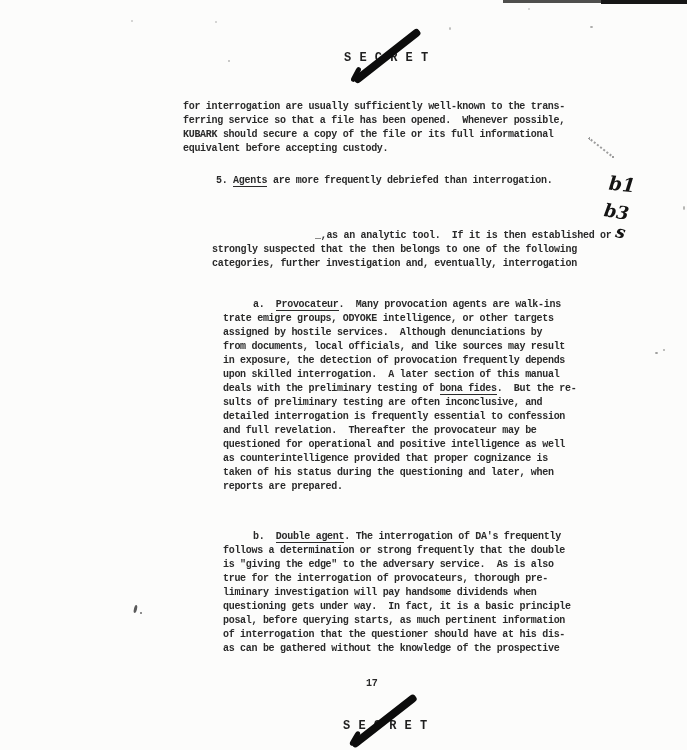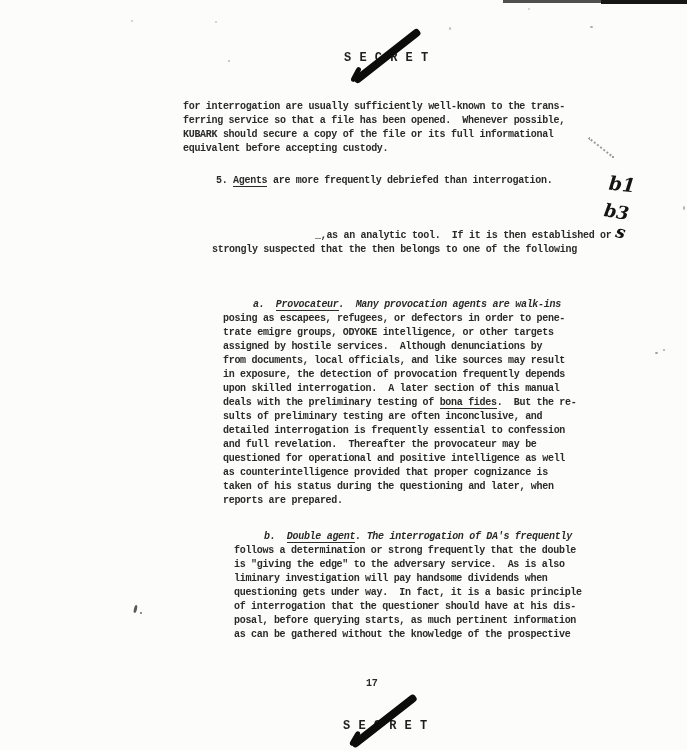--- a/index.html
+++ b/index.html
@@ -15,21 +15,21 @@
   .doc{
     font-family:"Liberation Mono", monospace;
     font-weight:bold;
     font-size:10px;
     letter-spacing:-0.3px;
     color:#2a2a2a;
   }
   .tline{height:14px;line-height:14px;white-space:pre;}
   .u{border-bottom:1px solid #2a2a2a;padding-bottom:0px;}
   .para2 .tline:first-child{padding-left:103px;}
-  .suba .tline:first-child{padding-left:30px;font-style:italic;}
+  .suba .tline:first-child{padding-left:30px;}
   .stamp{
     font-family:"Liberation Mono", monospace;
     font-weight:bold;
     font-size:12px;
     letter-spacing:0.5px;
     color:#1f1f1f;
     white-space:pre;
   }
   .marker-stroke{
     background:#0c0c0c;
@@ -70,48 +70,49 @@
       <div class="tline"><span>equivalent before accepting custody.</span></div>
     </div>
 
   <div class="abs doc" style="left:216px;top:174px;">
       <div class="tline"><span>5. </span><span class="u">Agents</span><span> are more frequently debriefed than interrogation.</span></div>
     </div>
 
   <div class="abs doc para2" style="left:176px;top:229px;margin-left:36px;">
       <div class="tline"><span>_,as an analytic tool.  If it is then established or</span></div>
       <div class="tline"><span>strongly suspected that the then belongs to one of the following</span></div>
+      <div class="tline"><span>categories, further investigation and, eventually, interrogation</span></div>
     </div>
 
   <div class="abs doc suba" style="left:223px;top:298px;">
       <div class="tline"><span>a.  </span><span class="u">Provocateur</span><span>.  Many provocation agents are walk-ins</span></div>
-      <div class="tline"><span>posing as escapees, refugees, or defectors in order to pene-</span></div>
       <div class="tline"><span>trate emigre groups, ODYOKE intelligence, or other targets</span></div>
       <div class="tline"><span>assigned by hostile services.  Although denunciations by</span></div>
       <div class="tline"><span>from documents, local officials, and like sources may result</span></div>
       <div class="tline"><span>in exposure, the detection of provocation frequently depends</span></div>
       <div class="tline"><span>upon skilled interrogation.  A later section of this manual</span></div>
       <div class="tline"><span>deals with the preliminary testing of </span><span class="u">bona fides</span><span>.  But the re-</span></div>
       <div class="tline"><span>sults of preliminary testing are often inconclusive, and</span></div>
       <div class="tline"><span>detailed interrogation is frequently essential to confession</span></div>
       <div class="tline"><span>and full revelation.  Thereafter the provocateur may be</span></div>
       <div class="tline"><span>questioned for operational and positive intelligence as well</span></div>
       <div class="tline"><span>as counterintelligence provided that proper cognizance is</span></div>
       <div class="tline"><span>taken of his status during the questioning and later, when</span></div>
       <div class="tline"><span>reports are prepared.</span></div>
     </div>
 
-  <div class="abs doc suba" style="left:223px;top:530px;margin-left:11px;">
+  <div class="abs doc suba" style="left:223px;top:530px;">
       <div class="tline"><span>b.  </span><span class="u">Double agent</span><span>. The interrogation of DA's frequently</span></div>
       <div class="tline"><span>follows a determination or strong frequently that the double</span></div>
       <div class="tline"><span>is "giving the edge" to the adversary service.  As is also</span></div>
+      <div class="tline"><span>true for the interrogation of provocateurs, thorough pre-</span></div>
       <div class="tline"><span>liminary investigation will pay handsome dividends when</span></div>
       <div class="tline"><span>questioning gets under way.  In fact, it is a basic principle</span></div>
+      <div class="tline"><span>posal, before querying starts, as much pertinent information</span></div>
       <div class="tline"><span>of interrogation that the questioner should have at his dis-</span></div>
-      <div class="tline"><span>posal, before querying starts, as much pertinent information</span></div>
       <div class="tline"><span>as can be gathered without the knowledge of the prospective</span></div>
     </div>
 
   <div class="abs annot" style="left:609px;top:173px;font-size:19px;transform:rotate(6deg);">b1</div>
   <div class="abs annot" style="left:604px;top:201px;font-size:18px;transform:rotate(9deg);">b3</div>
   <div class="abs annot" style="left:616px;top:222px;font-size:17px;transform:rotate(12deg);">s</div>
 
   <div class="abs pencil-dash" style="left:589px;top:137px;width:32px;height:0;"></div>
 
   <div class="abs doc" style="left:366px;top:678px;">17</div>

